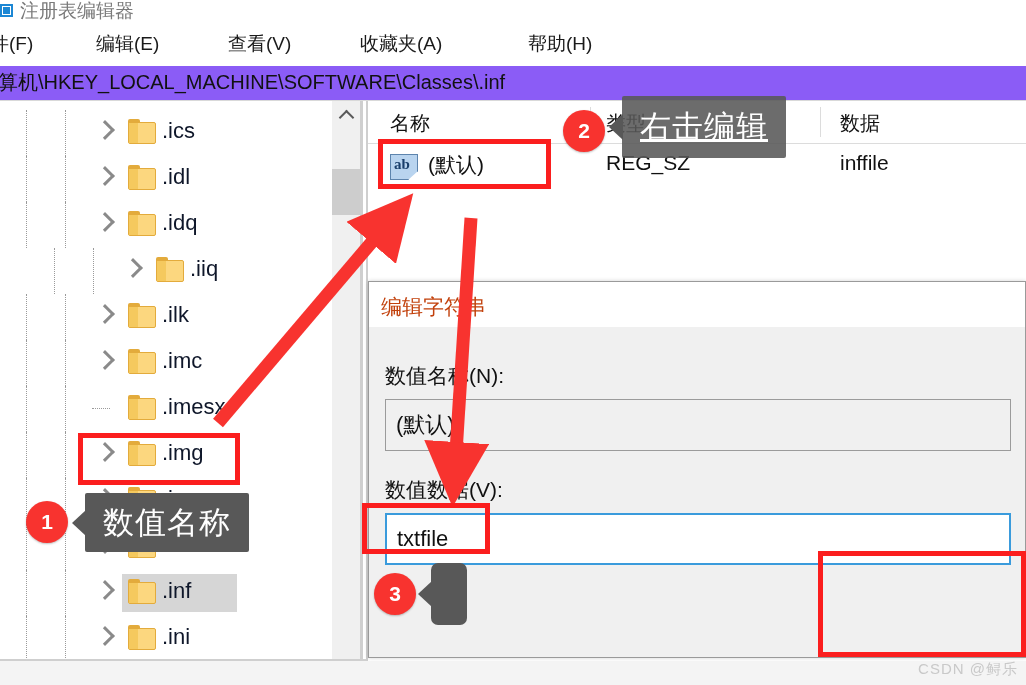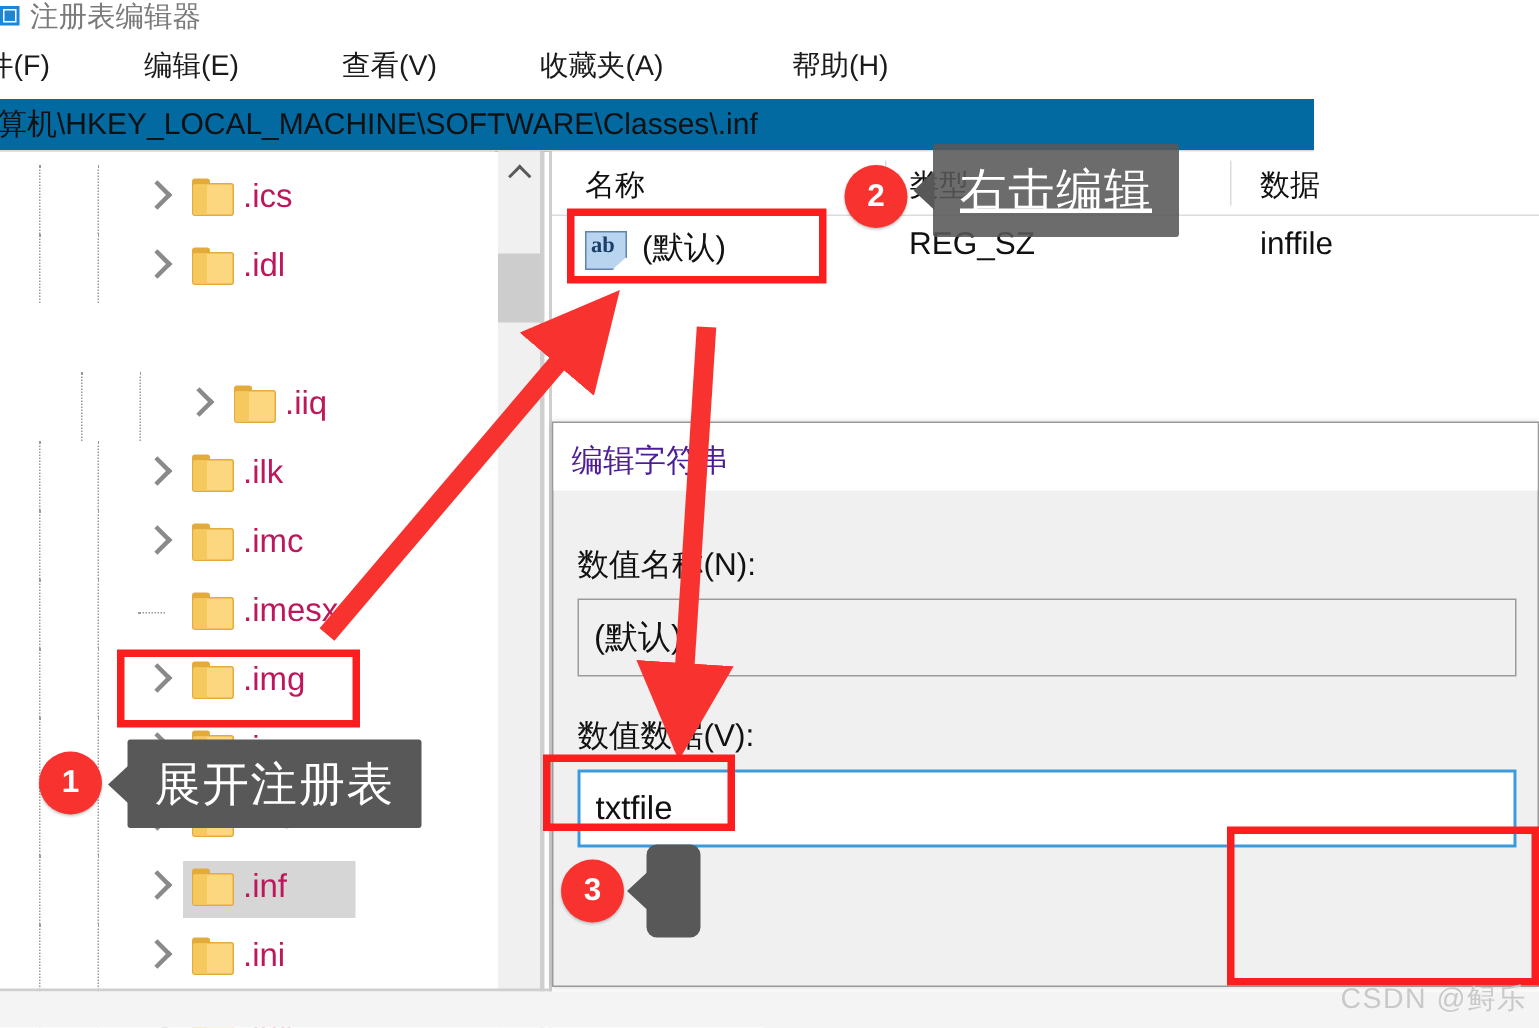--- a/index.html
+++ b/index.html
@@ -14,21 +14,21 @@
   
   .titlebar{position:absolute;left:0;top:-10px;height:30px;width:1026px;background:#ffffff;}
   .title-ico{position:absolute;left:0px;top:14px;width:13px;height:13px;background:#1c87d4;}
   .title-ico:after{content:"";position:absolute;left:2px;top:2px;width:9px;height:9px;
      border:1px solid #fff;box-sizing:border-box;background:#1c87d4;}
   .title-text{position:absolute;left:20px;top:8px;font-size:19px;color:#7a7a7a;white-space:nowrap;}
 
   .menubar{position:absolute;left:0;top:31px;height:33px;width:1026px;background:#fff;}
   .menu-item{position:absolute;top:0px;font-size:19px;color:#1a1a1a;white-space:nowrap;cursor:default;}
 
-  .addressbar{position:absolute;left:0;top:66px;width:876px;height:34px;background:#0369a1;
+  .addressbar{position:absolute;left:0;top:66px;width:1026px;height:34px;background:#8b5cf6;
      border-bottom:1px solid #d9d9d9;}
   .address-text{position:absolute;left:-2px;top:3px;font-size:20px;color:#111;white-space:nowrap;}
 
   
   .tree-pane{position:absolute;left:0;top:101px;width:330px;height:584px;background:#fff;overflow:hidden;}
   .tree-scroll-col{position:absolute;left:332px;top:101px;width:28px;height:584px;background:#f0f0f0;}
   .tree-scroll-col .sb-up{position:absolute;left:0;top:0;width:28px;height:26px;background:#f0f0f0;}
   .tree-scroll-col .sb-up:before{content:"";position:absolute;left:9px;top:11px;width:9px;height:9px;
      border-left:2px solid #5a5a5a;border-top:2px solid #5a5a5a;transform:rotate(45deg);}
   .tree-scroll-col .sb-thumb{position:absolute;left:0;top:68px;width:28px;height:46px;background:#cdcdcd;}
@@ -39,21 +39,21 @@
   .tree-guide{position:absolute;left:26px;top:0;width:0;height:46px;border-left:1px dotted #9a9a9a;}
   .tree-guide2{position:absolute;left:65px;top:0;width:0;height:46px;border-left:1px dotted #9a9a9a;}
   .chev{position:absolute;left:98px;top:13px;width:11px;height:11px;
      border-right:3px solid #8a8a8a;border-bottom:3px solid #8a8a8a;transform:rotate(-45deg);}
   .leafdash{position:absolute;left:92px;top:22px;width:18px;height:0;border-top:1px dotted #9a9a9a;}
   .folder{position:absolute;left:128px;top:9px;width:28px;height:25px;}
   .folder .tab{position:absolute;left:0;top:0;width:12px;height:5px;background:#e3ab3c;border-radius:2px 2px 0 0;}
   .folder .body{position:absolute;left:0;top:3px;width:28px;height:22px;background:#fcd77f;
      border:1px solid #e3ab3c;border-radius:2px;box-sizing:border-box;}
   .folder .body:after{content:"";position:absolute;left:0;top:0;width:9px;height:20px;background:#f5c95e;}
-  .tree-label{position:absolute;left:162px;top:8px;font-size:22px;color:#be185d;white-space:nowrap;}
+  .tree-label{position:absolute;left:162px;top:8px;font-size:22px;color:#0f172a;white-space:nowrap;}
   .tree-row.selected .selbg{position:absolute;left:122px;top:4px;width:115px;height:38px;background:#d6d6d6;}
 
   
   .list-pane{position:absolute;left:368px;top:101px;width:658px;height:584px;background:#fff;}
   .list-header{position:absolute;left:0;top:0;width:658px;height:42px;background:#fff;border-bottom:1px solid #dcdcdc;}
   .col-sep{position:absolute;top:6px;width:1px;height:30px;background:#dcdcdc;}
   .col-h{position:absolute;top:9px;font-size:20px;color:#111;white-space:nowrap;}
   .list-row{position:absolute;left:0;top:43px;width:658px;height:45px;}
   .ab-icon{position:absolute;left:22px;top:10px;width:28px;height:26px;background:#b9d4ef;
       border:1px solid #5d84ad;box-sizing:border-box;}
@@ -61,40 +61,40 @@
       color:#1a3f6b;font-family:"Liberation Serif",serif;}
   .ab-icon:after{content:"";position:absolute;right:-1px;bottom:-1px;width:9px;height:8px;
       background:#fff;border-left:1px solid #5d84ad;border-top:1px solid #5d84ad;
       clip-path:polygon(0 100%,100% 0,100% 100%);}
   .cell{position:absolute;top:7px;font-size:21px;color:#111;white-space:nowrap;}
 
   
   .dialog{position:absolute;left:368px;top:281px;width:658px;height:377px;background:#f0f0f0;
       border:1px solid #9a9a9a;box-sizing:border-box;box-shadow:0 0 4px rgba(0,0,0,.18);}
   .dlg-titlebar{position:absolute;left:0;top:0;width:100%;height:45px;background:#ffffff;}
-  .dlg-title{position:absolute;left:12px;top:11px;font-size:21px;color:#4c1d95;white-space:nowrap;}
+  .dlg-title{position:absolute;left:12px;top:11px;font-size:21px;color:#c2410c;white-space:nowrap;}
   .dlg-label{position:absolute;font-size:21px;color:#111;white-space:nowrap;}
   .dlg-input{position:absolute;height:52px;box-sizing:border-box;font-size:22px;color:#111;
       padding:9px 10px;background:#f0f0f0;border:1px solid #9b9b9b;outline:none;
       font-family:"Liberation Sans","DejaVu Sans",sans-serif;border-radius:0;}
   .dlg-input.active{background:#fff;border:2px solid #3a9bdc;}
   .dlg-btn{position:absolute;box-sizing:border-box;background:#e9e9e9;border:2px solid #1a7fd4;
       font-size:22px;color:#111;font-family:"Liberation Sans","DejaVu Sans",sans-serif;cursor:default;}
   .redrect{position:absolute;border:5px solid #fb1e1e;box-sizing:border-box;background:transparent;}
   .badge{position:absolute;width:42px;height:42px;border-radius:50%;background:#f8332f;color:#fff;
       font-size:21px;font-weight:bold;display:flex;align-items:center;justify-content:center;
       box-shadow:0 1px 2px rgba(0,0,0,.25);}
   .callout{position:absolute;background:#585858;color:#fff;border-radius:7px;
       font-size:31px;letter-spacing:1px;display:flex;align-items:center;padding:0 18px;white-space:nowrap;}
   .callout.sq{border-radius:2px;}
   .callout .tail{position:absolute;left:-13px;top:50%;transform:translateY(-50%);
       width:0;height:0;border-top:13px solid transparent;border-bottom:13px solid transparent;
       border-right:14px solid #585858;}
   .callout.translucent{background:rgba(88,88,88,.88);text-decoration:underline;}
-  .watermark{position:absolute;right:8px;bottom:6px;font-size:19px;color:#c9c9c9;letter-spacing:1px;}
+  .watermark{position:absolute;right:8px;bottom:6px;font-size:15px;color:#c9c9c9;letter-spacing:1px;}
   .bottom-strip{position:absolute;left:0;bottom:0;width:1026px;height:24px;background:#f4f4f4;}
   .bottom-strip-line{position:absolute;left:0;bottom:24px;width:366px;height:2px;background:#cfcfcf;}
   svg.arrows{position:absolute;left:0;top:0;width:1026px;height:685px;pointer-events:none;}
 </style>
 </head>
 <body>
 
 <div id="app">
 
   <div class="titlebar">
@@ -127,20 +127,30 @@
       </div>
       <div class="tree-row" style="top: 55px;">
         <div class="tree-guide"></div>
         <div class="tree-guide2"></div>
         <div class="chev"></div>
         <div class="folder">
           <span class="tab"></span>
           <span class="body"></span>
         </div>
         <div class="tree-label">.idl</div>
+      </div>
+      <div class="tree-row" style="top: 101px;">
+        <div class="tree-guide"></div>
+        <div class="tree-guide2"></div>
+        <div class="chev"></div>
+        <div class="folder">
+          <span class="tab"></span>
+          <span class="body"></span>
+        </div>
+        <div class="tree-label">.idq</div>
       </div>
       <div class="tree-row" style="top: 147px; margin-left: 28px;">
         <div class="tree-guide"></div>
         <div class="tree-guide2"></div>
         <div class="chev"></div>
         <div class="folder">
           <span class="tab"></span>
           <span class="body"></span>
         </div>
         <div class="tree-label">.iiq</div>
@@ -284,21 +294,21 @@
   </svg>
 
   <div class="redrect" style="left:78px;top:433px;width:162px;height:52px"></div>
   <div class="redrect" style="left:378px;top:139px;width:173px;height:50px"></div>
   <div class="redrect" style="left:362px;top:503px;width:128px;height:51px"></div>
   <div class="redrect" style="left:818px;top:551px;width:208px;height:106px"></div>
 
   <div class="badge" style="left:26px;top:501px">1</div>
   <div class="callout sq" style="left:85px;top:493px;height:59px">
     <span class="tail"></span>
-    <span>展开注册表</span>
+    <span>数值名称</span>
   </div>
 
   <div class="badge" style="left:563px;top:110px">2</div>
   <div class="callout sq translucent" style="left:622px;top:96px;height:62px">
     <span class="tail"></span>
     <span>右击编辑</span>
   </div>
 
   <div class="badge" style="left:374px;top:573px">3</div>
   <div class="callout" style="left:431px;top:563px;height:62px">

